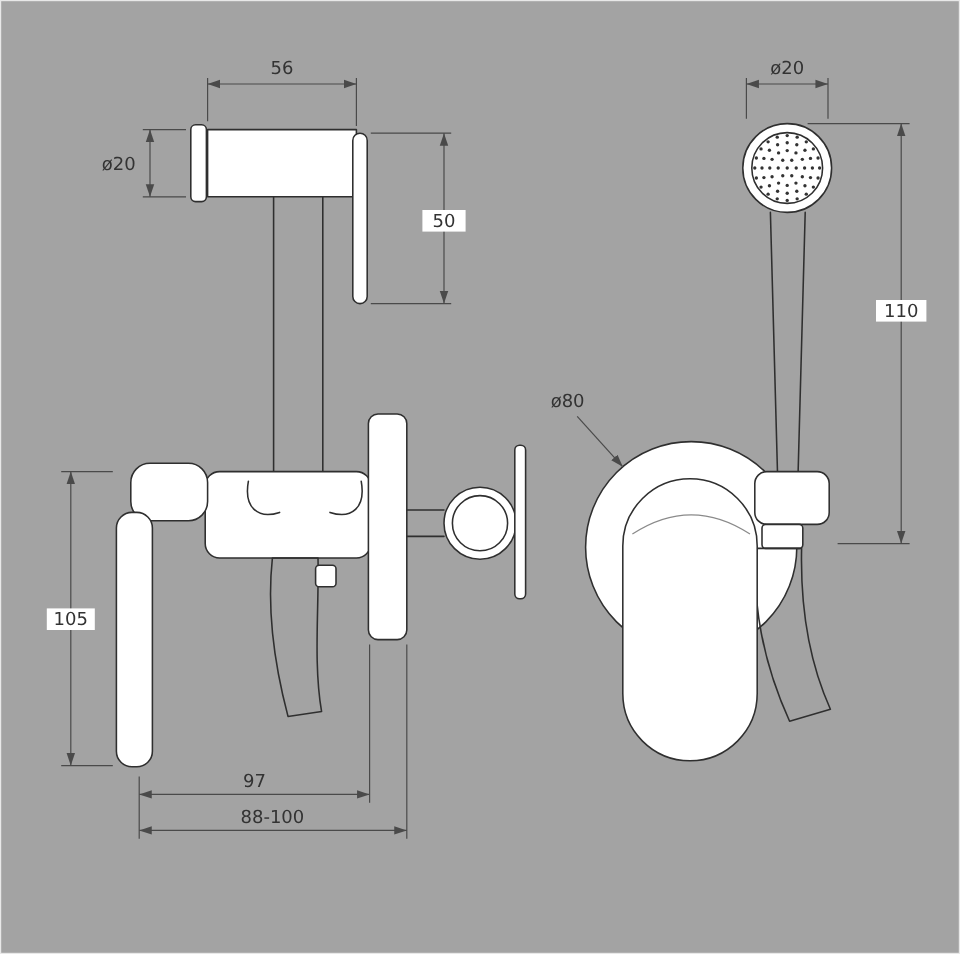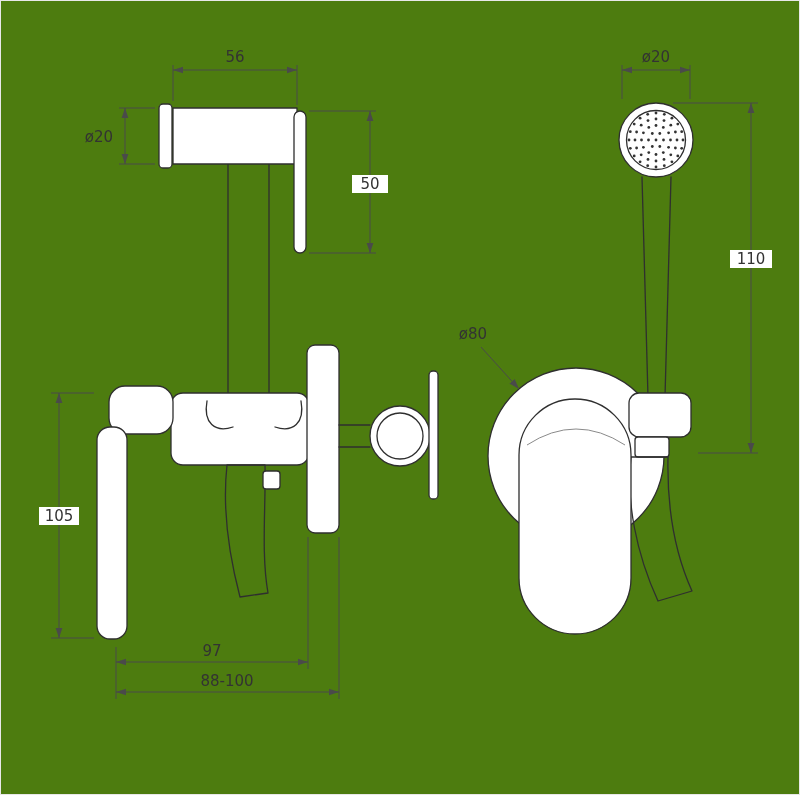--- a/index.html
+++ b/index.html
@@ -1,17 +1,17 @@
 <!DOCTYPE html>
 <html><head>
 <meta charset="utf-8">
 <style>
   html,body{margin:0;padding:0;background:#fff;}
   .canvas{
-    width:800px;height:795px;position:relative;background:#4d7c0f;
+    width:800px;height:795px;position:relative;background:#a3a3a3;
     border:1px solid #e8e8e8;box-sizing:border-box;
     font-family:"DejaVu Sans", sans-serif;
   }
   svg{display:block;}
   .part{stroke:#2f2f2f;stroke-width:1.3;fill:none;stroke-linejoin:round;stroke-linecap:round;}
   .fillw{fill:#ffffff;}
   .seam{stroke:#8a8a8a;stroke-width:1;fill:none;}
   .dim{stroke:#4a4a4a;stroke-width:1;fill:none;}
   .dimtext{font:15px "DejaVu Sans", sans-serif;fill:#333;text-anchor:middle;}
   .txtbg{fill:#ffffff;stroke:none;}

